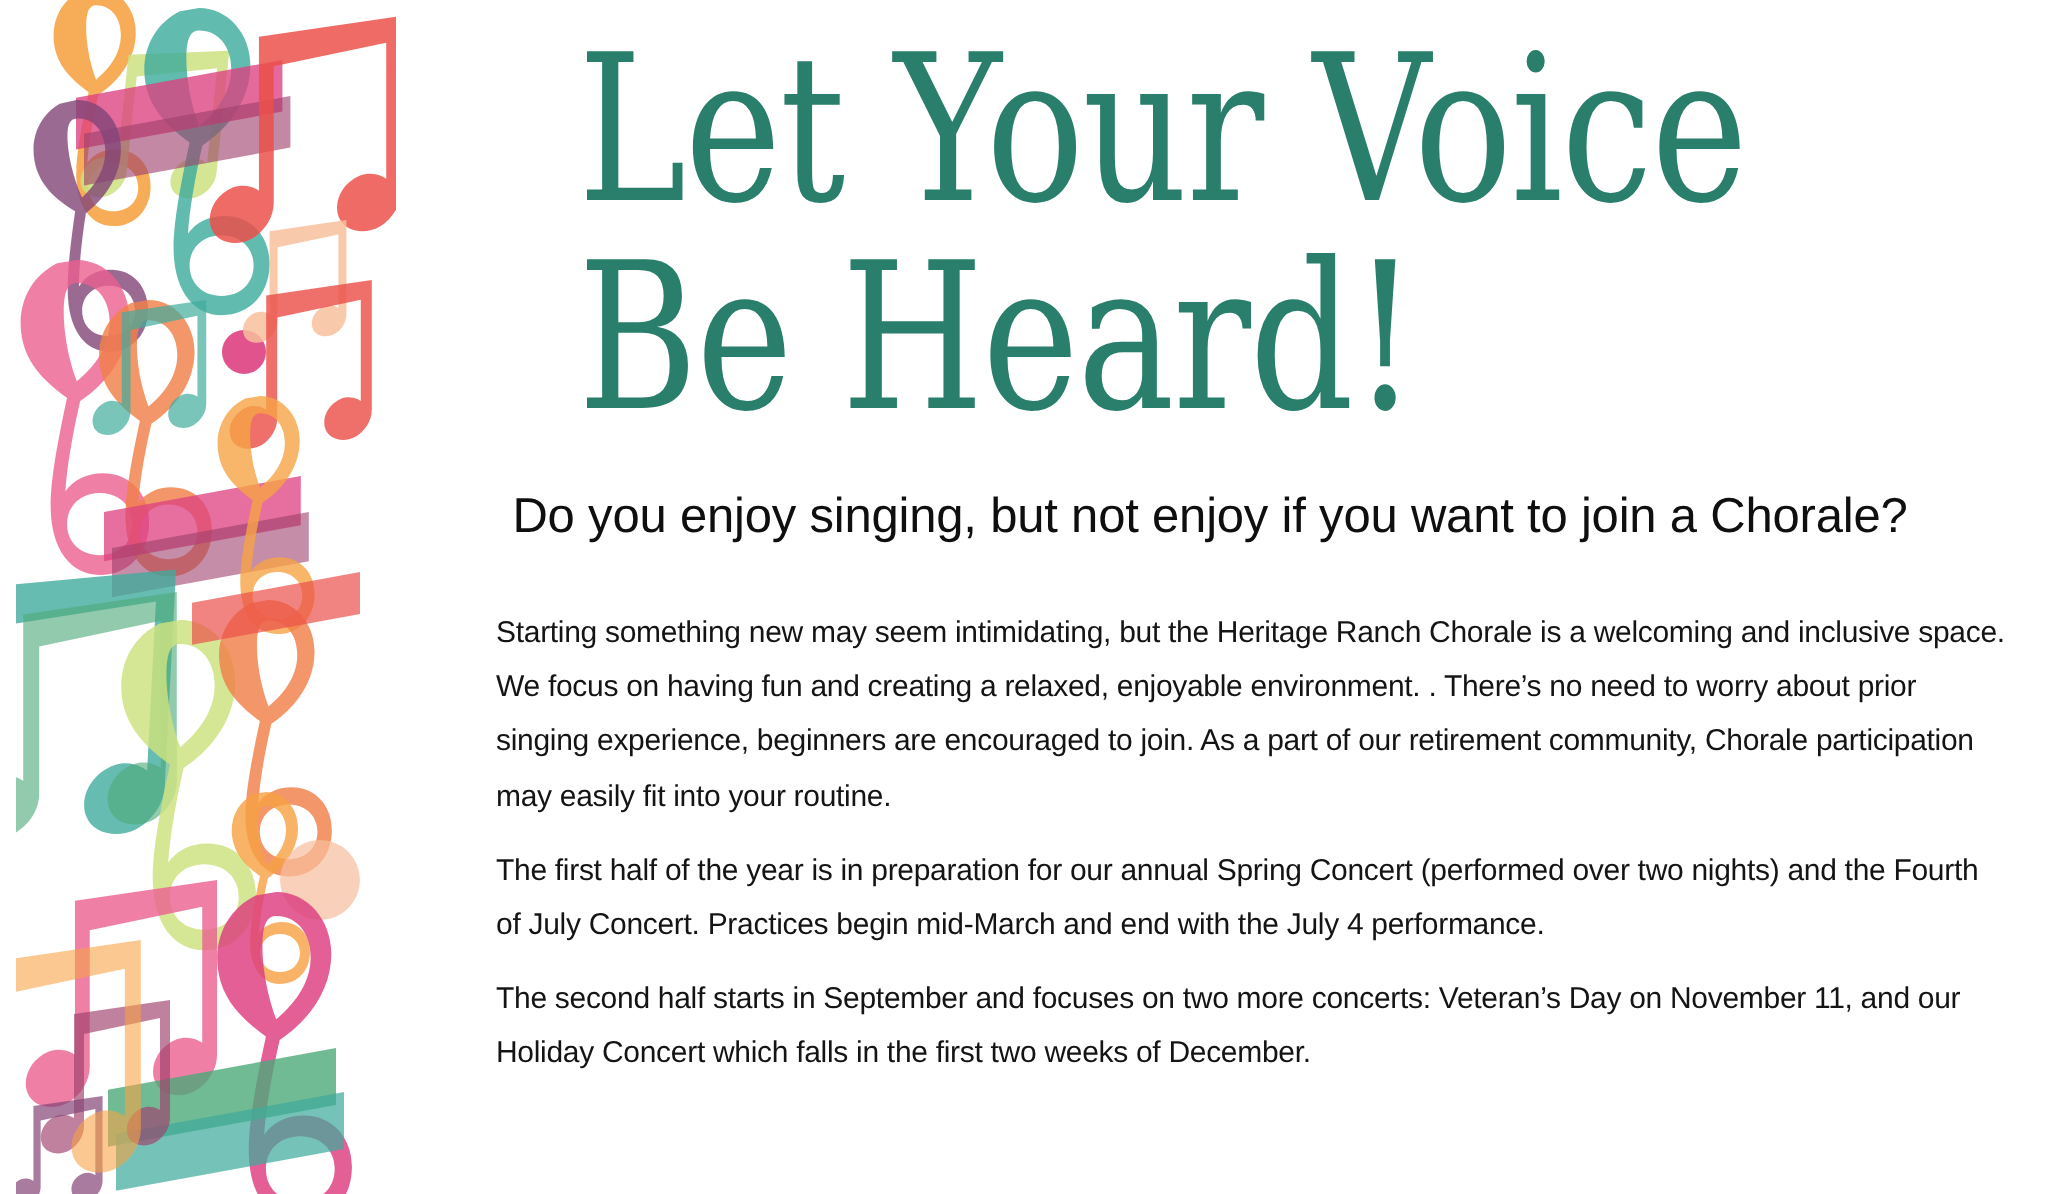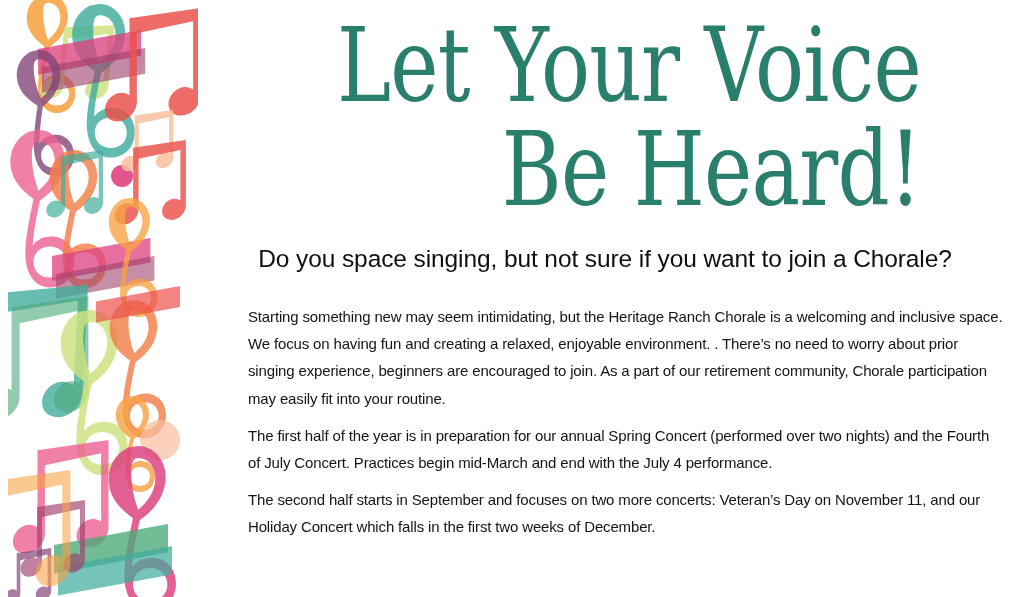--- a/index.html
+++ b/index.html
@@ -37,21 +37,21 @@
     top: 0;
     width: 814px;
     height: 597px;
   }
 
   .title-block {
     position: absolute;
     left: 0;
     top: 14px;
     width: 790px;
-    text-align: right;
+    text-align: left;
   }
   .title-line {
     font-family: "DejaVu Serif", "Liberation Serif", serif;
     font-weight: normal;
     color: #2a7f6c;
     font-size: 102px;
     line-height: 104px;
     letter-spacing: -1px;
     transform: scaleX(0.80);
     transform-origin: center center;
@@ -230,21 +230,21 @@
     </svg>
   </div>
 
   <div id="content">
 
     <div class="title-block">
       <div class="title-line">Let Your Voice</div>
       <div class="title-line">Be Heard!</div>
     </div>
 
-    <div class="subtitle">Do you space singing, but not sure if you want to join a Chorale?</div>
+    <div class="subtitle">Do you enjoy singing, but not enjoy if you want to join a Chorale?</div>
 
     <div class="paragraphs">
       <p class="para">
         <span>Starting something new may seem intimidating, but the Heritage Ranch Chorale is a welcoming and inclusive space. We focus on having fun and creating a relaxed, enjoyable environment. . There’s no need to worry about prior singing experience, beginners are encouraged to join.  As a part of our retirement community, Chorale participation may easily fit into your routine.</span>
       </p>
       <p class="para">
         <span>The first half of the year is in preparation for our annual Spring Concert (performed over two nights) and the Fourth of July Concert. Practices begin mid-March and end with the July 4 performance.</span>
       </p>
       <p class="para">
         <span>The second half starts in September and focuses on two more concerts: Veteran’s Day on November 11, and our Holiday Concert which falls in the first two weeks of December.  </span>

